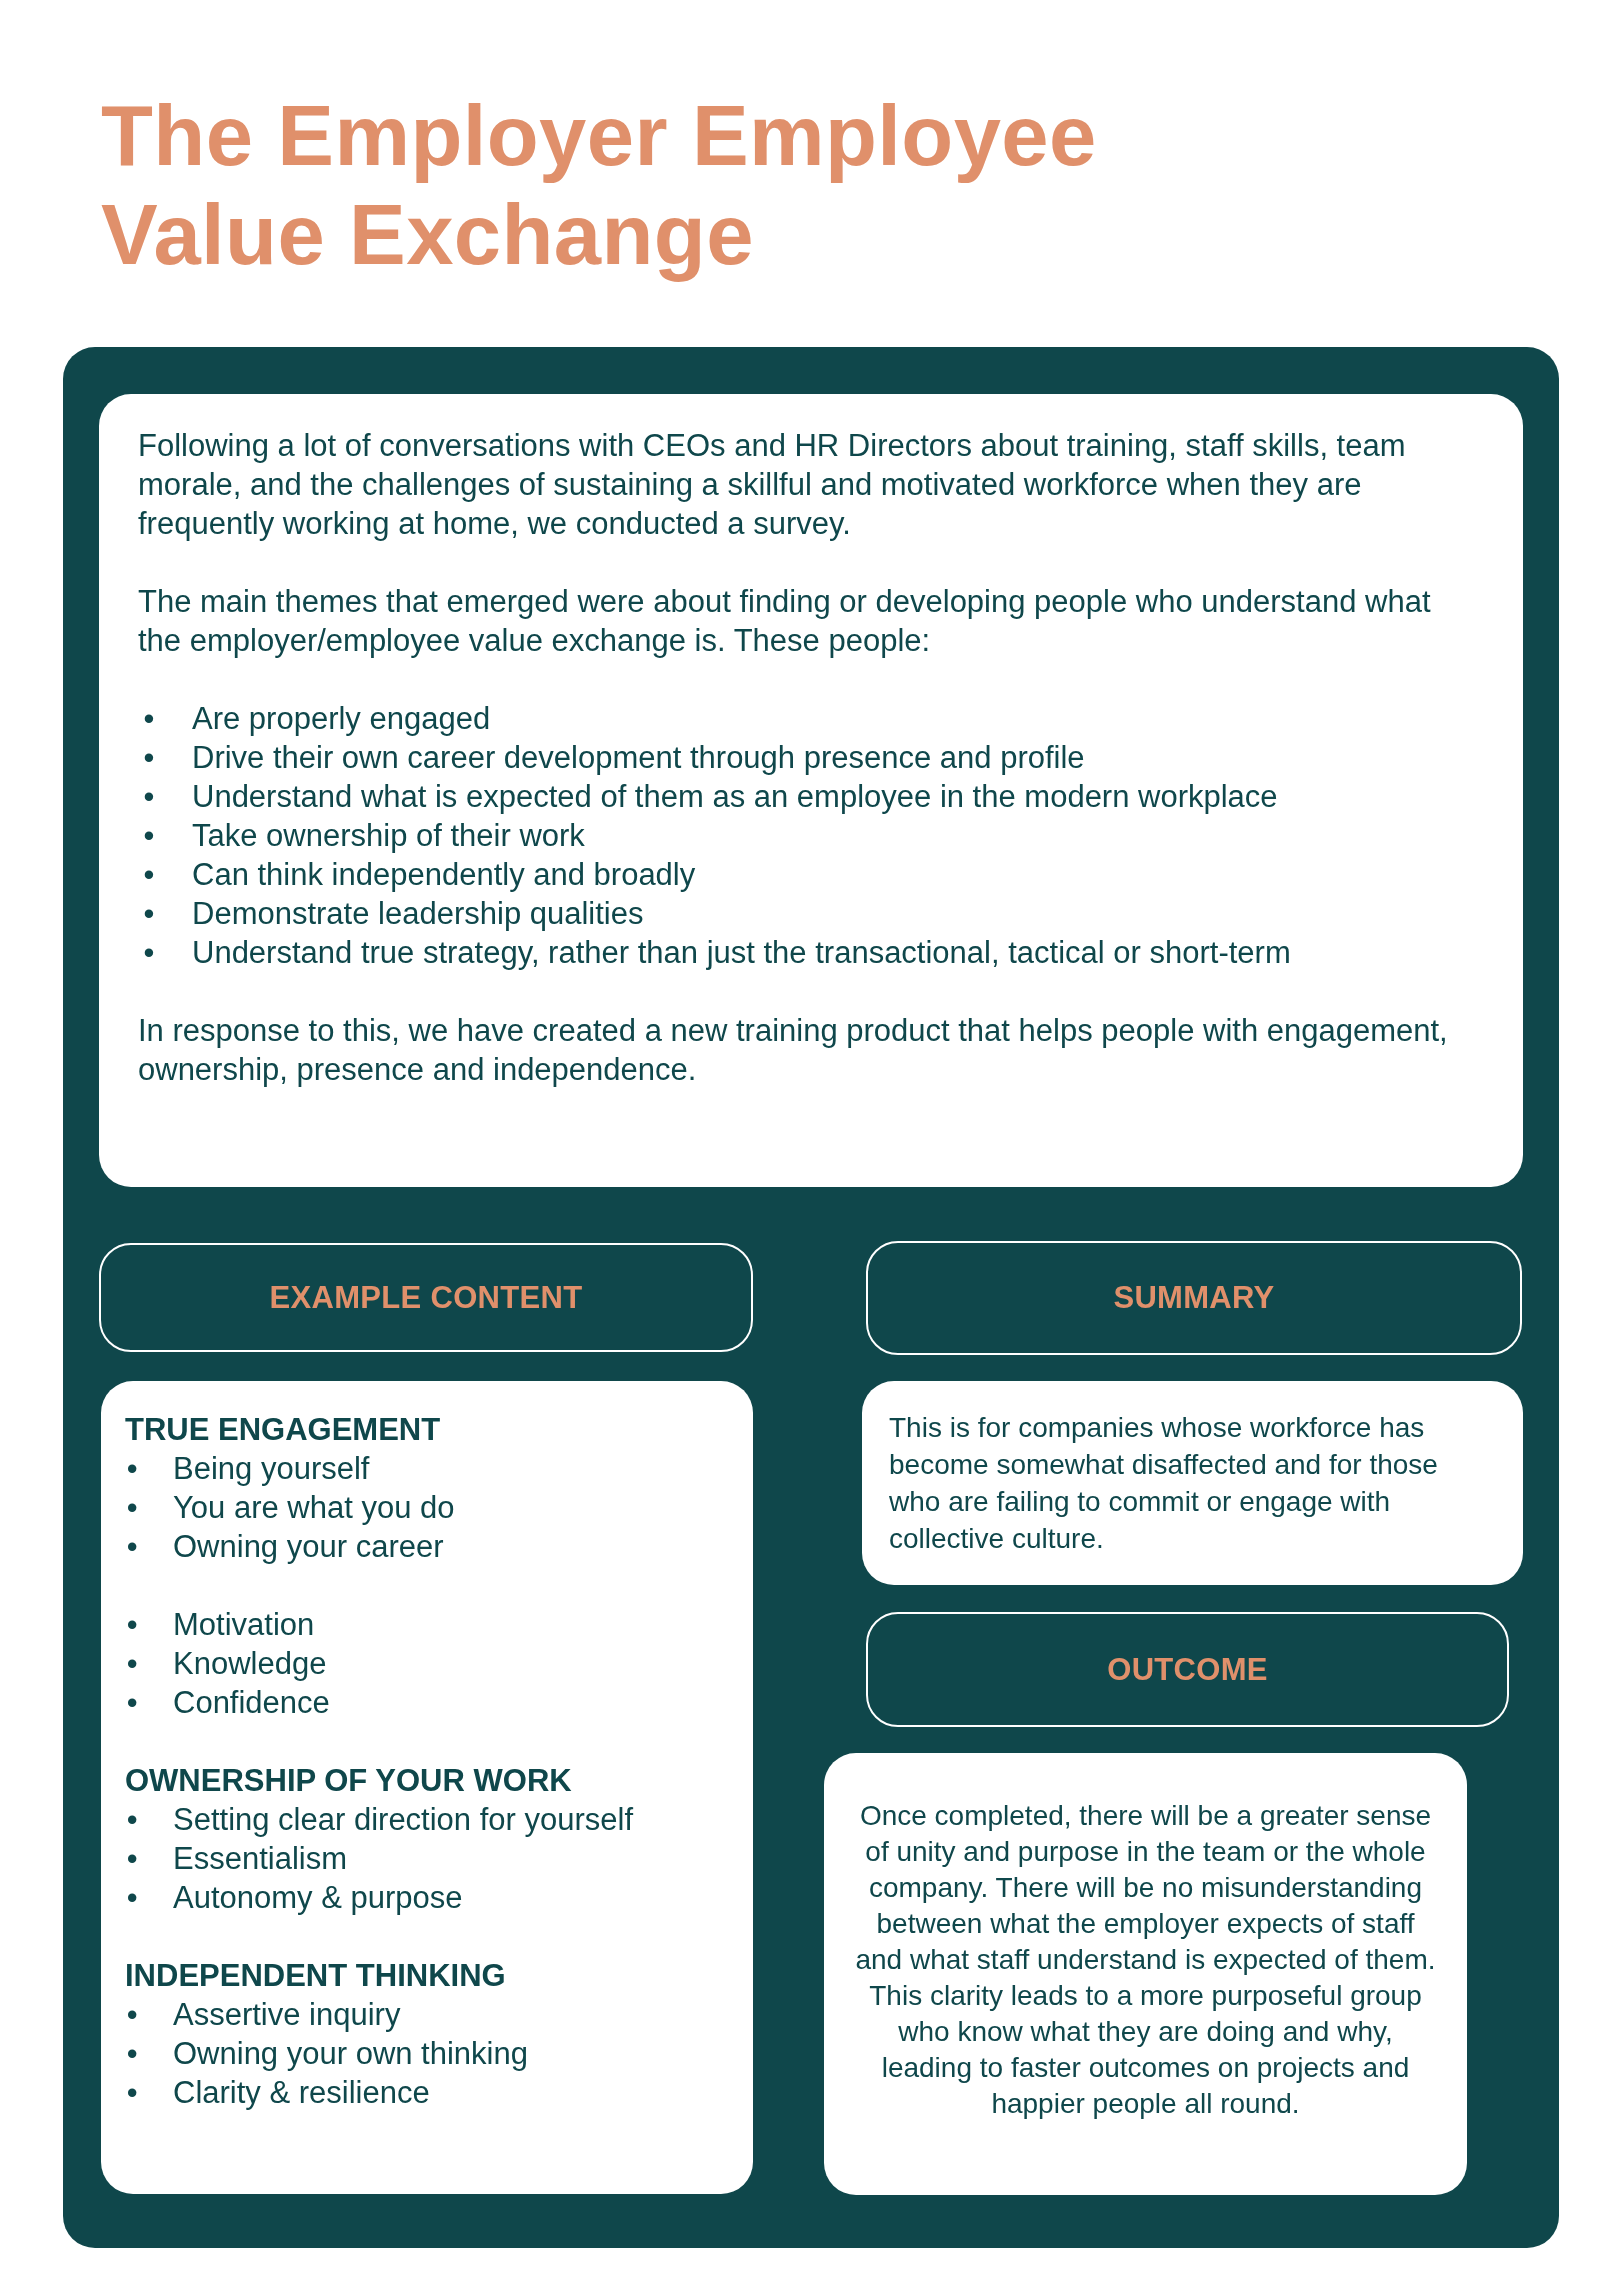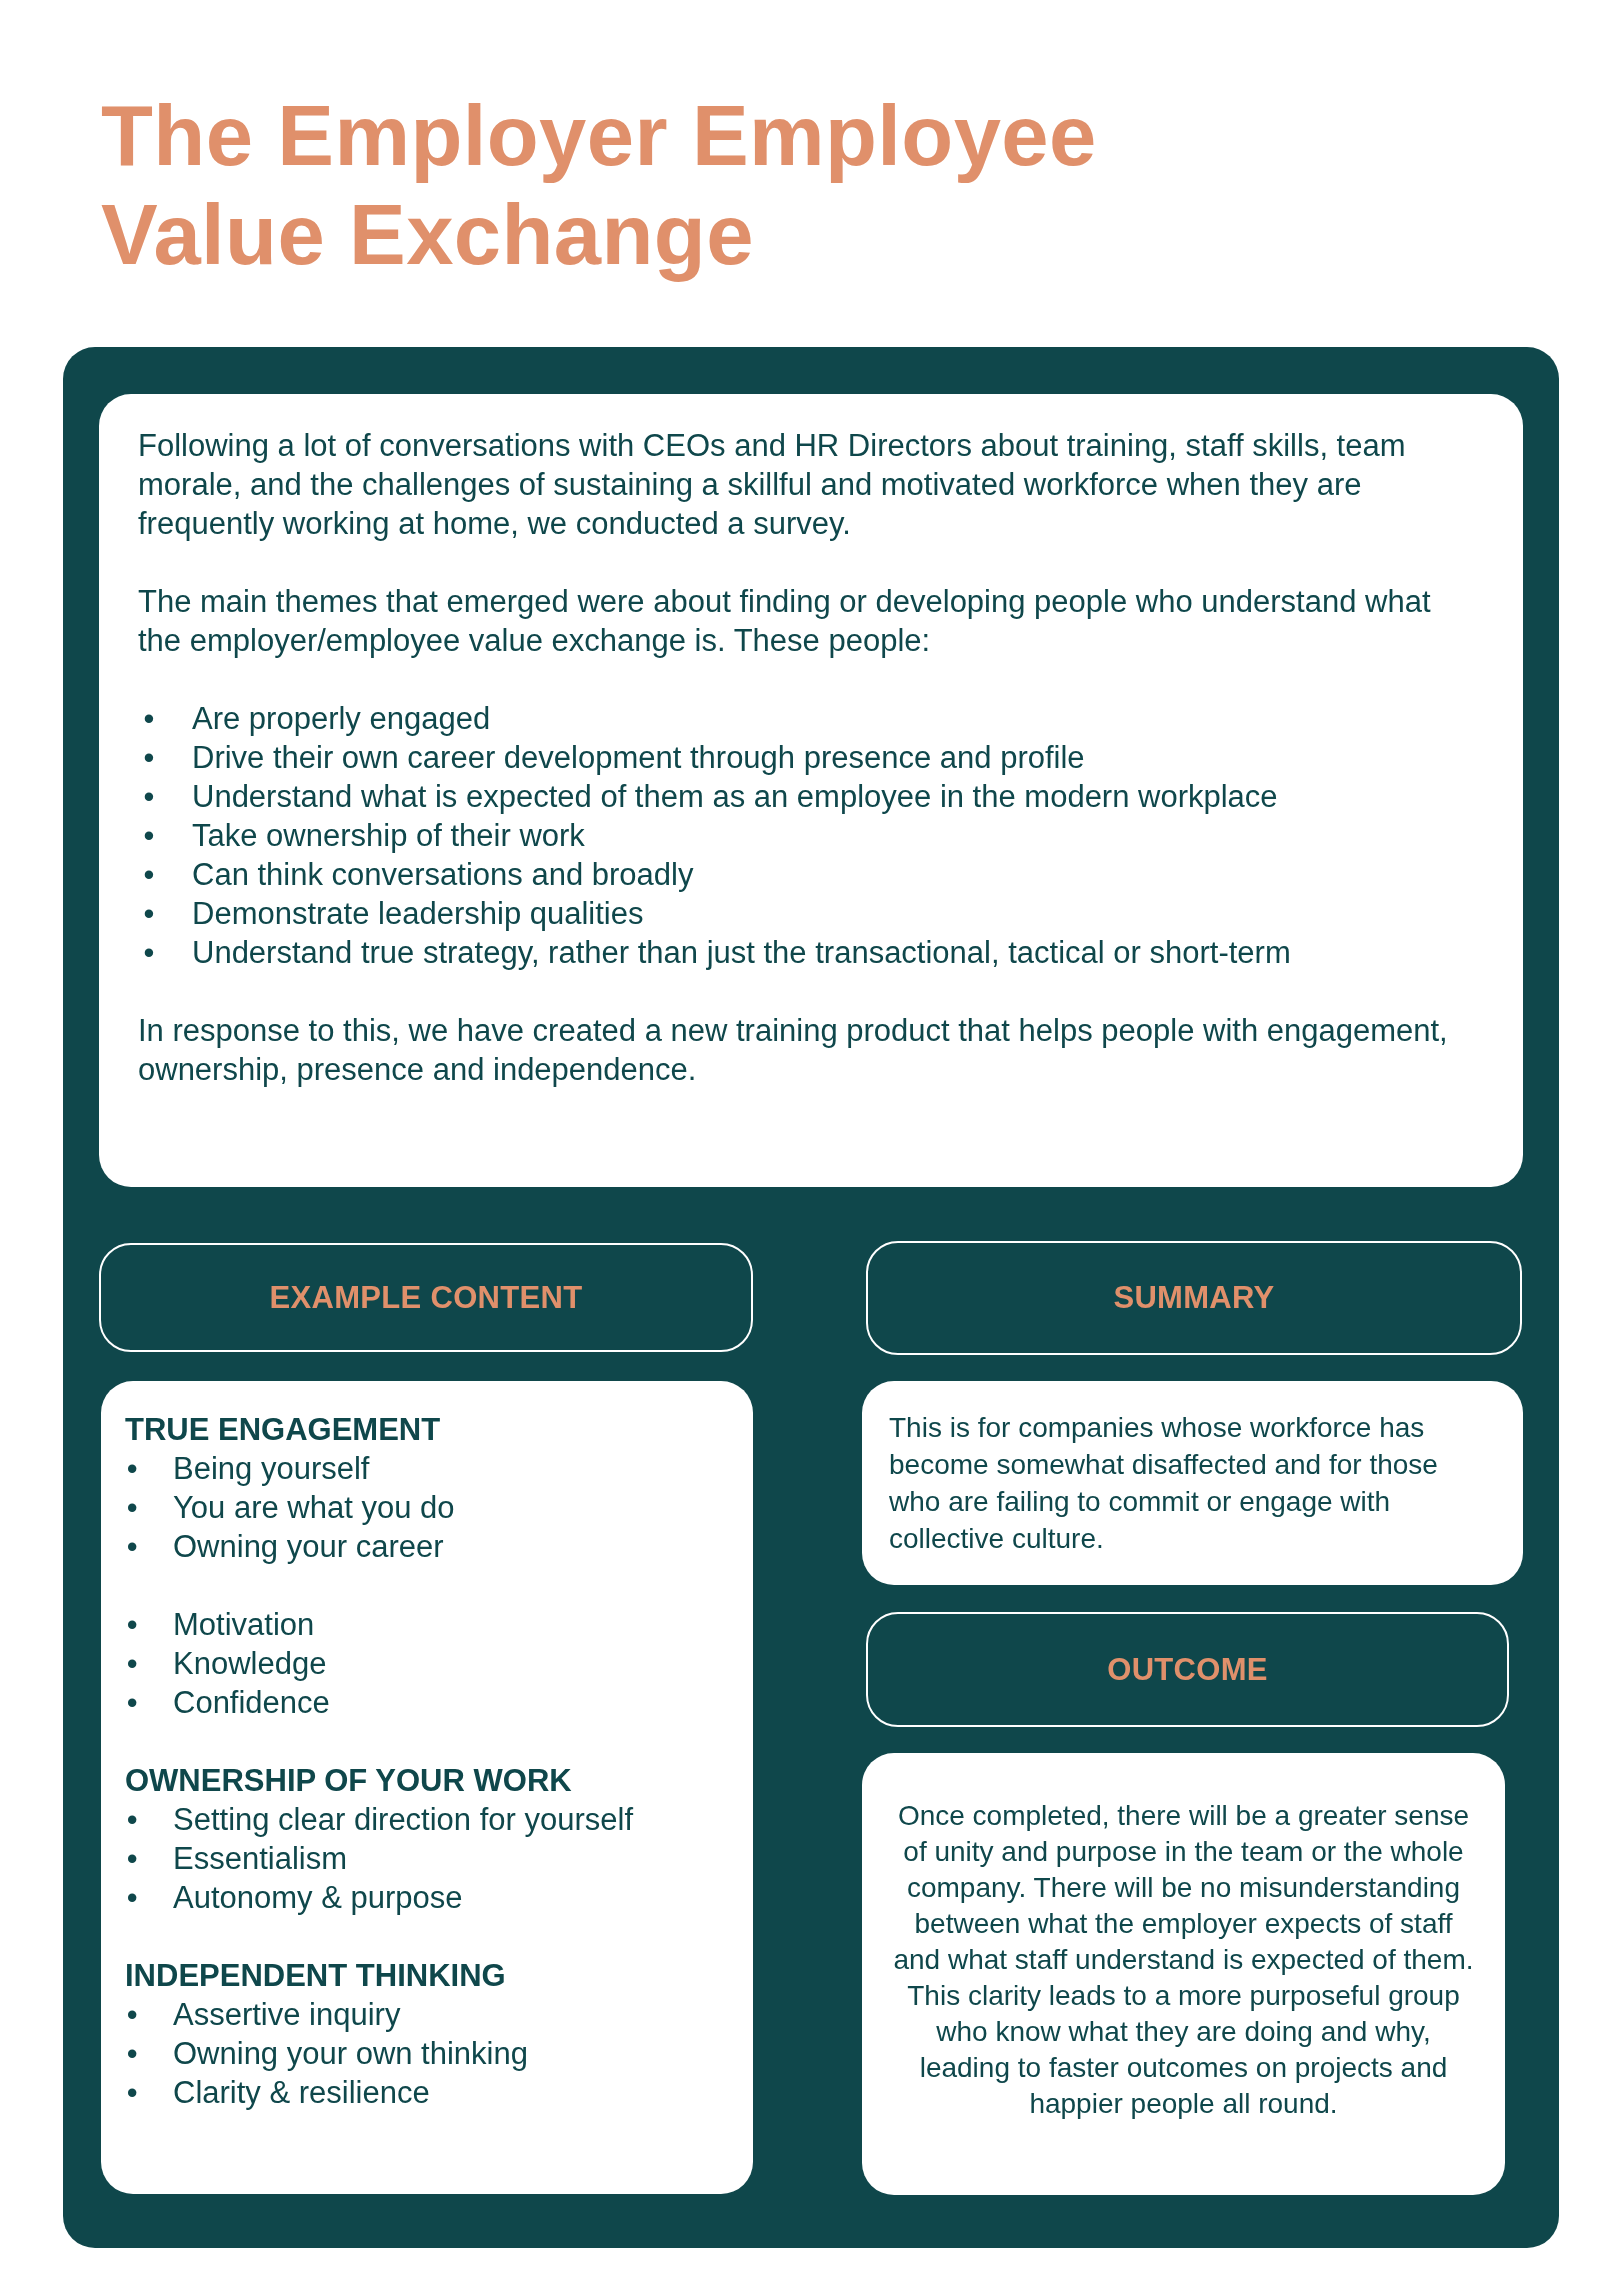--- a/index.html
+++ b/index.html
@@ -122,21 +122,21 @@
       width: 661px;
       height: 204px;
       display: flex;
       align-items: center;
       justify-content: center;
       font-size: 28px;
       line-height: 37px;
       padding: 0 27px;
     }
     .outcome-box {
-      left: 799px;
+      left: 761px;
       top: 1406px;
       width: 643px;
       height: 442px;
       text-align: center;
       font-size: 28px;
       line-height: 36px;
       padding: 45px 27px 0 27px;
     }
   </style>
 </head>
@@ -153,21 +153,21 @@
     <p>Following a lot of conversations with CEOs and HR Directors about training, staff skills, team
 morale, and the challenges of sustaining a skillful and motivated workforce when they are
 frequently working at home, we conducted a survey.</p>
     <p>The main themes that emerged were about finding or developing people who understand what
 the employer/employee value exchange is. These people:</p>
     <ul class="bullets">
       <li><span class="dot">•</span><span>Are properly engaged</span></li>
       <li><span class="dot">•</span><span>Drive their own career development through presence and profile</span></li>
       <li><span class="dot">•</span><span>Understand what is expected of them as an employee in the modern workplace</span></li>
       <li><span class="dot">•</span><span>Take ownership of their work</span></li>
-      <li><span class="dot">•</span><span>Can think conversations and broadly</span></li>
+      <li><span class="dot">•</span><span>Can think independently and broadly</span></li>
       <li><span class="dot">•</span><span>Demonstrate leadership qualities</span></li>
       <li><span class="dot">•</span><span>Understand true strategy, rather than just the transactional, tactical or short-term</span></li>
     </ul>
     <p>In response to this, we have created a new training product that helps people with engagement,
 ownership, presence and independence.</p>
   </div>
 
   <div class="pill pill-example">
     <span>EXAMPLE CONTENT</span>
   </div>

